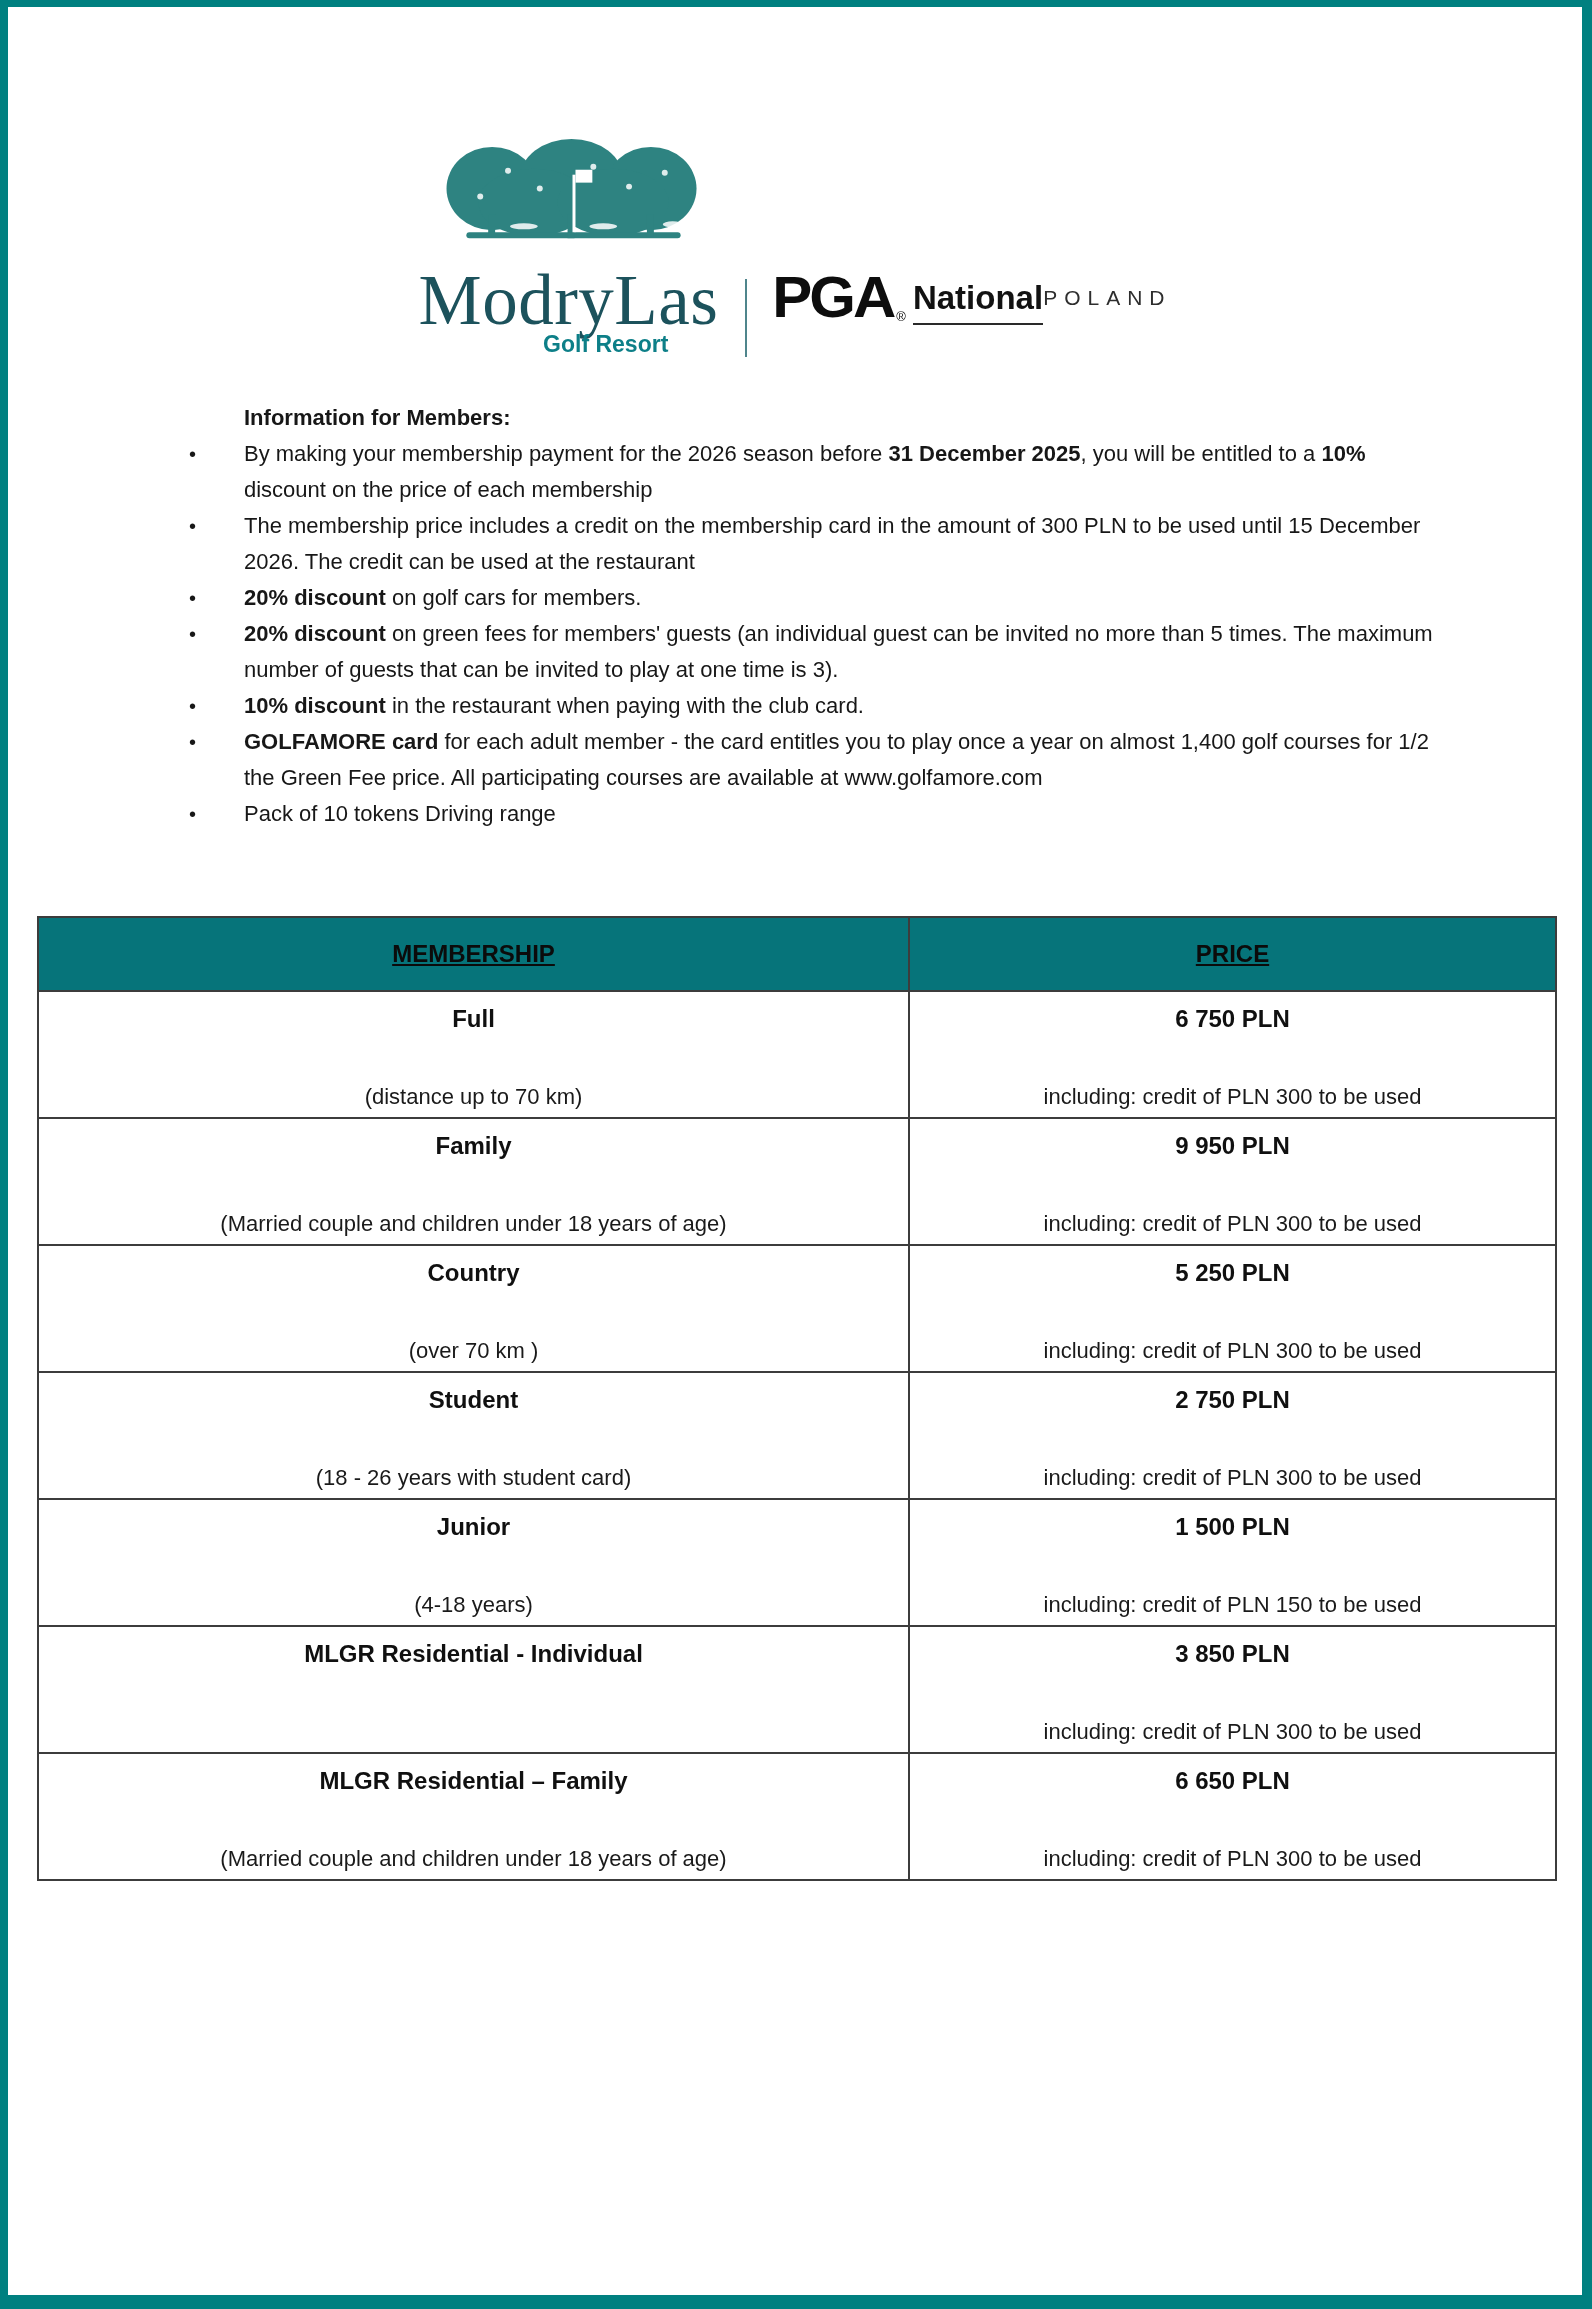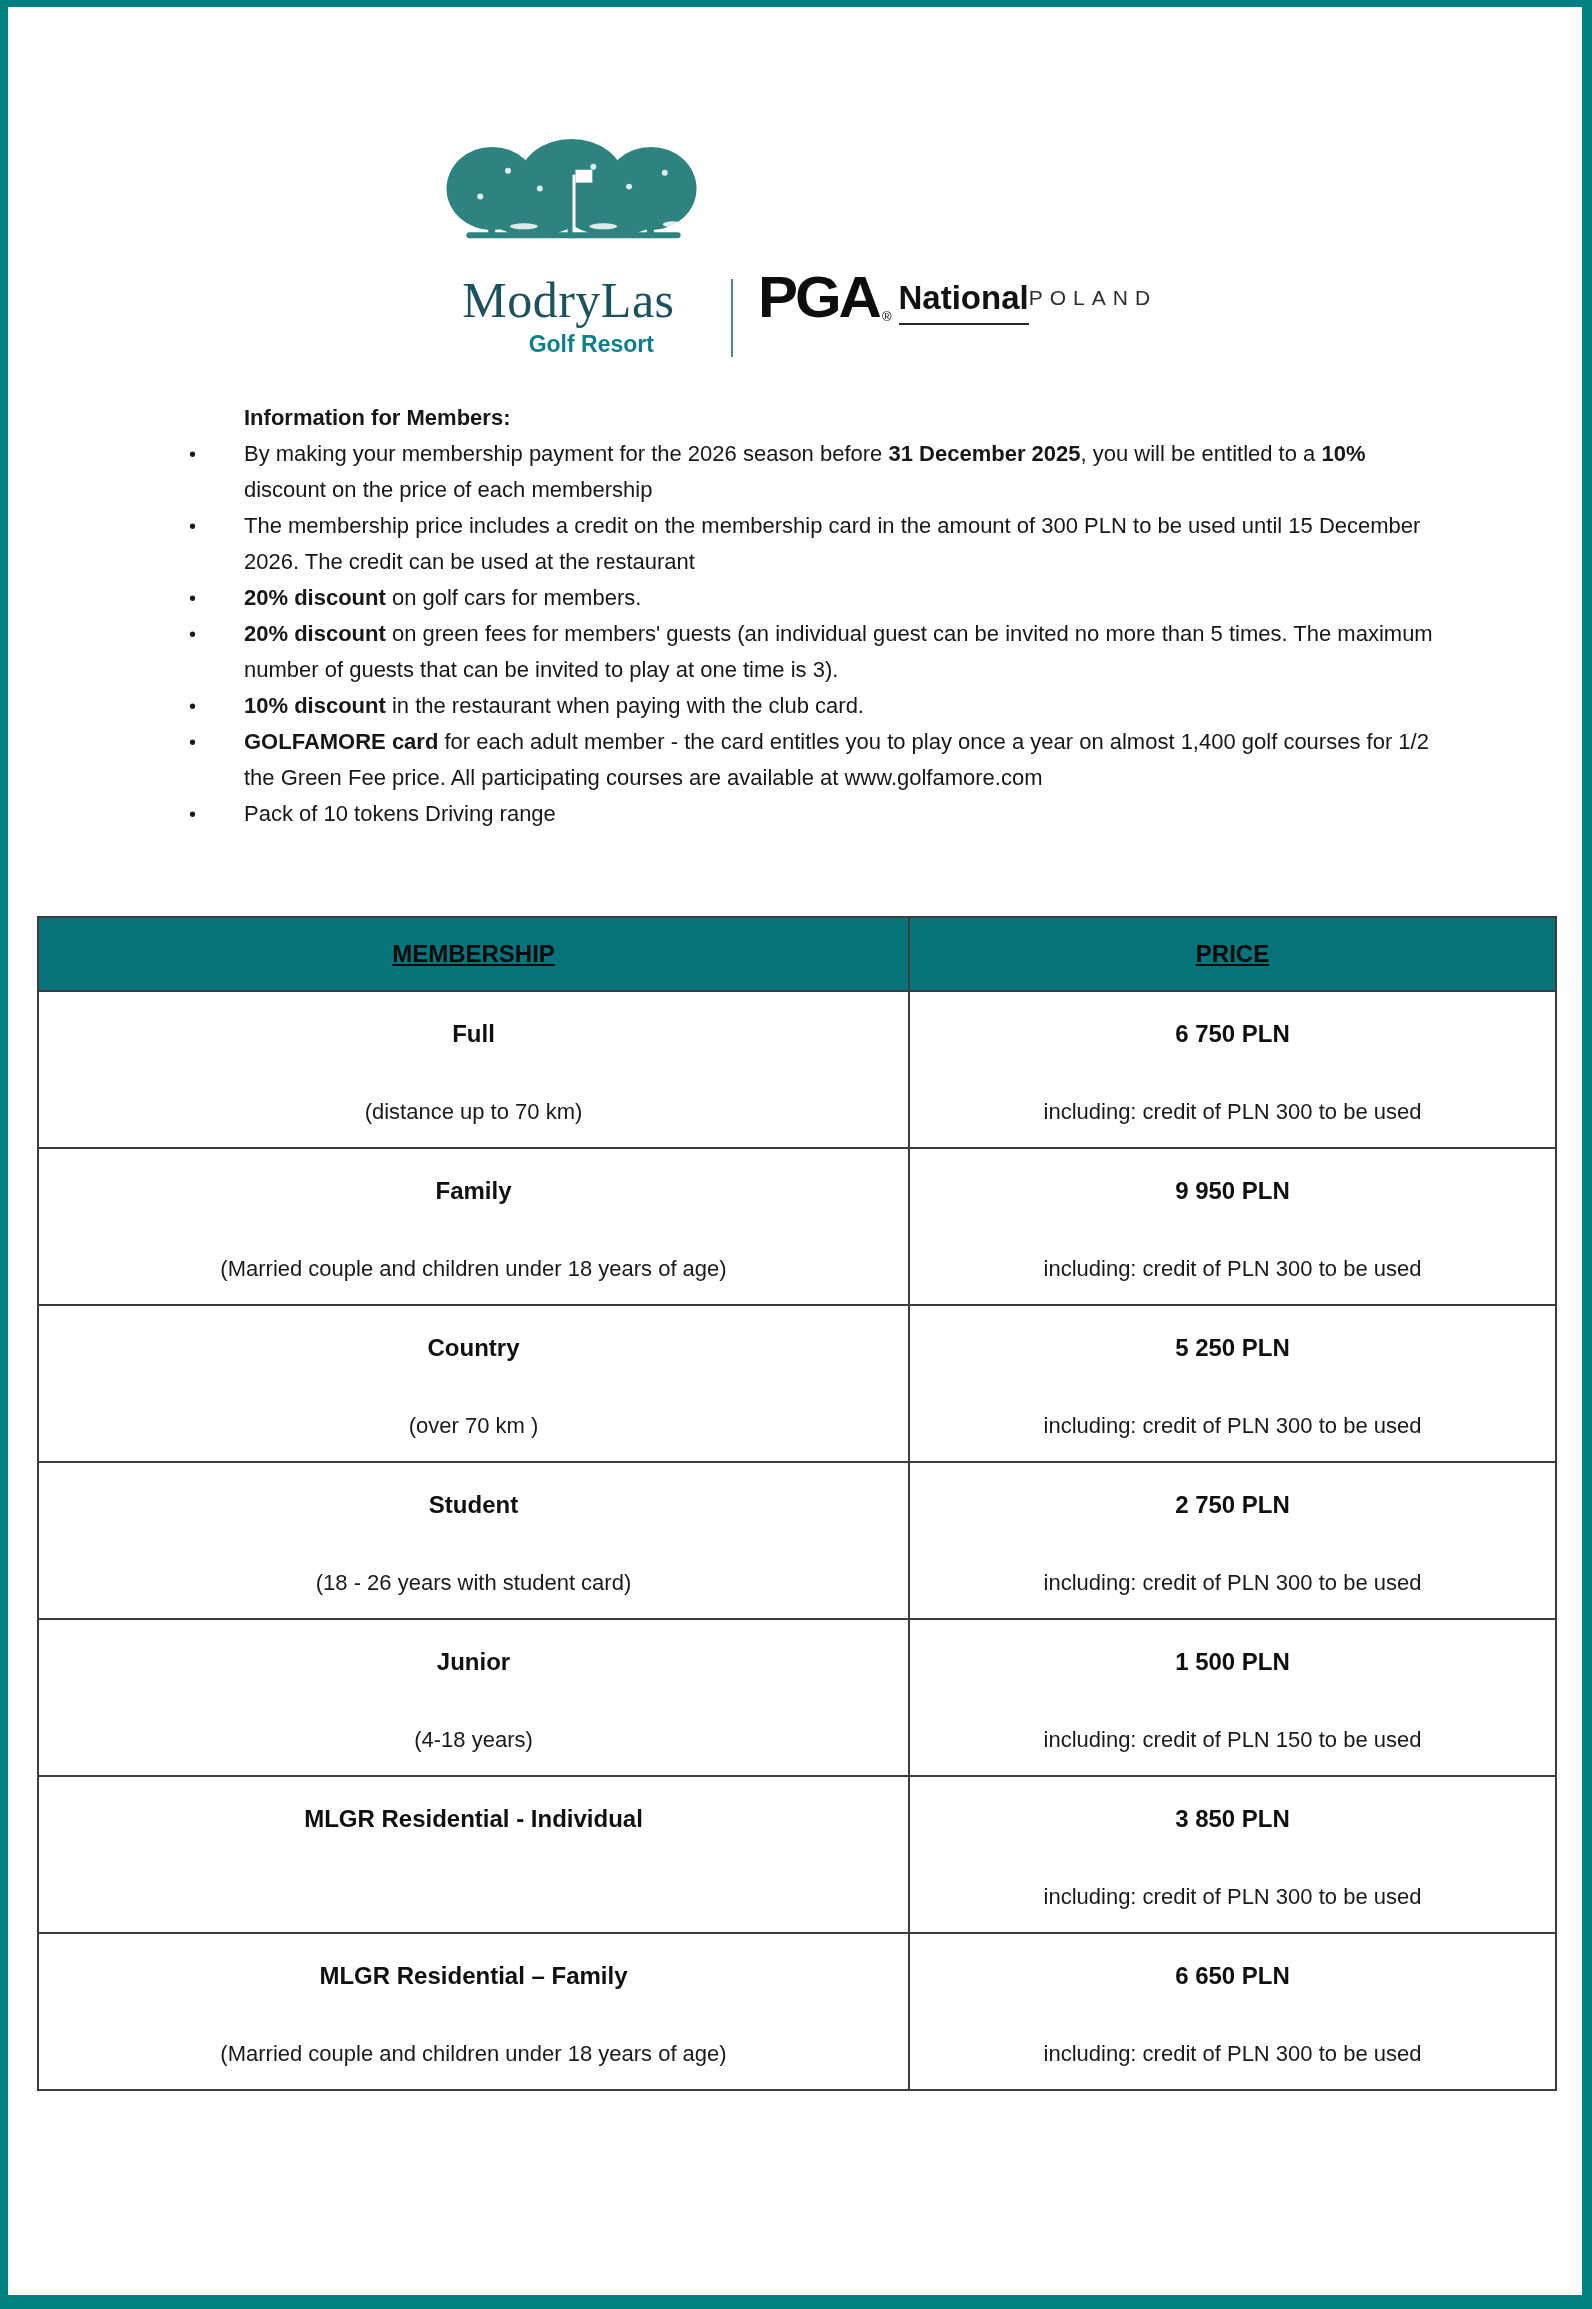--- a/index.html
+++ b/index.html
@@ -17,21 +17,21 @@
     overflow:hidden;
   }
 
   
   .logo-row { display:flex; justify-content:center; align-items:flex-start; margin-top:130px; }
   .ml-logo { display:flex; flex-direction:column; align-items:center; }
   .trees { width:261px; height:125px; display:block; margin-left:10px; }
   .trees .blob { fill:var(--trees,#2E8381); }
   .ml-word {
     font-family:"Liberation Serif", serif;
-    font-size:50px; line-height:74px; letter-spacing:0.5px;
+    font-size:71px; line-height:74px; letter-spacing:0.5px;
     color:var(--wordmark,#1C525C); margin-top:1px; white-space:nowrap;
   }
   .ml-sub {
     font-size:23px; font-weight:700; color:var(--golf-resort,#0D7F88);
     align-self:flex-end; margin:-6px 50px 0 0;
   }
   .logo-divider { width:2px; height:78px; background:var(--divider,#4F858C); margin:142px 25px 0 27px; }
   .pga { display:flex; align-items:flex-start; margin-top:135px; }
   .pga-word {
     font-size:60px; font-weight:700; letter-spacing:-3px; line-height:54px;
@@ -61,21 +61,21 @@
   .price-table {
     border-collapse:collapse; table-layout:fixed;
     margin:84px 0 0 29px; width:1517px;
   }
   .price-table th, .price-table td { border:2px solid #3c3c3c; }
   .price-table th {
     background:var(--header-bg,#06747A);
     height:70px; font-size:24px; font-weight:700; color:#0b0b0b;
     text-align:center; vertical-align:middle;text-decoration:underline;
   }
-  .price-table td { height:125px; vertical-align:middle; padding:15px 12px; }
+  .price-table td { height:125px; vertical-align:middle; padding:0 12px; }
   .cell { display:flex; flex-direction:column; justify-content:space-between; align-items:center; height:101px; text-align:center; }
   .cell.single { justify-content:flex-start; }
   .row-name, .row-price { font-weight:700; font-size:24px; color:#101010; line-height:30px; }
   .row-sub, .row-note { font-size:22px; color:#1a1a1a; line-height:30px;margin-top:48px; }
 </style>
 </head>
 <body>
 
 <div class="page">
 

